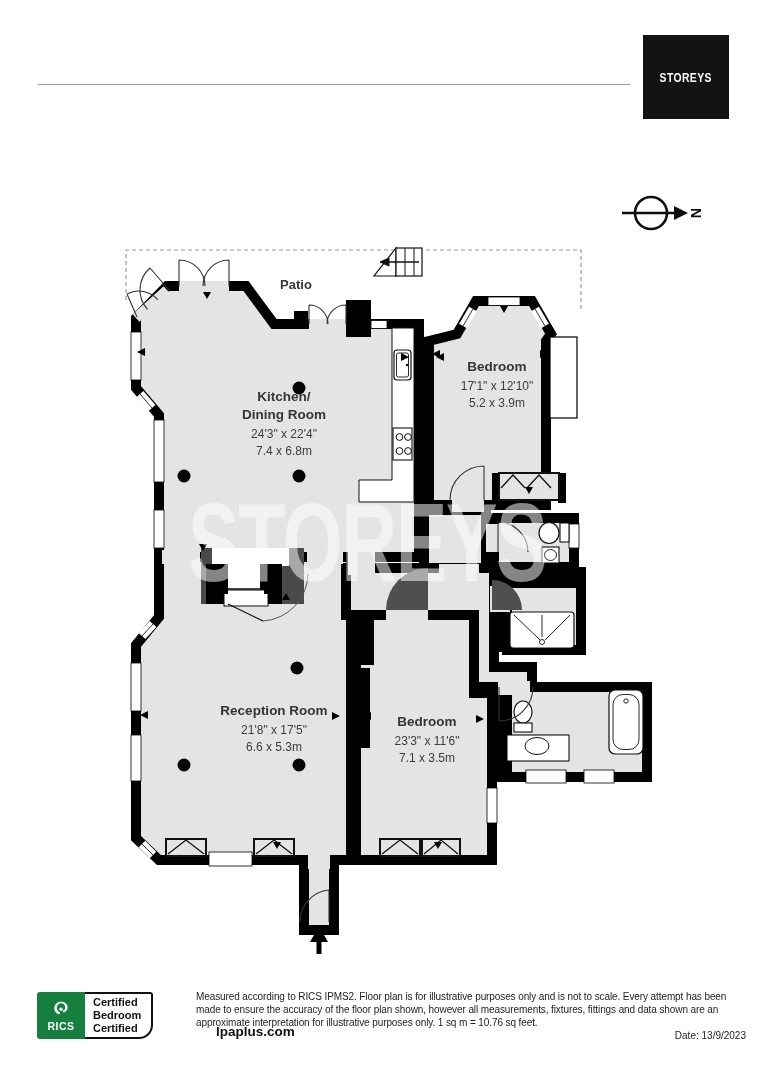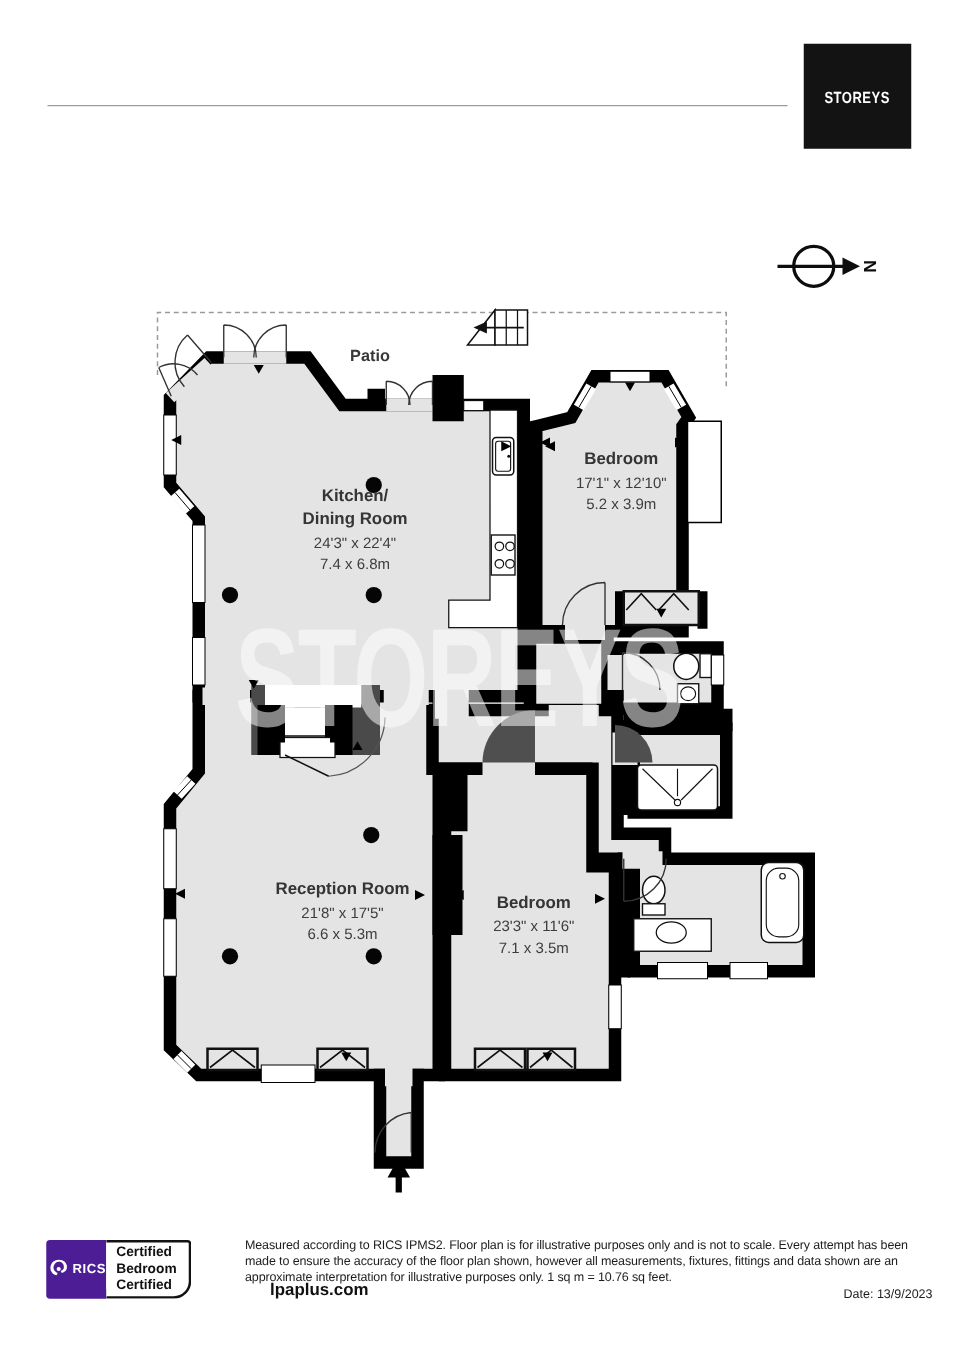--- a/index.html
+++ b/index.html
@@ -20,21 +20,21 @@
   .watermark{position:absolute;left:64px;top:240px;z-index:2;font-size:112px;font-weight:700;color:rgba(255,255,255,0.52);letter-spacing:-2px;transform:scaleX(.69);transform-origin:left center;pointer-events:none;white-space:nowrap;}
 
   svg text{font-family:"Liberation Sans",sans-serif;}
   .room-name{font-size:13.5px;font-weight:700;fill:#353535;}
   .room-dim{font-size:12px;fill:#3d3d3d;}
   .patio-label{font-size:13px;font-weight:700;fill:#383838;}
 
   
   .floor-label{position:absolute;left:0;right:0;top:957px;text-align:center;font-size:19px;font-weight:700;color:#111;}
   .badge{position:absolute;left:37px;top:992px;display:flex;height:47px;}
-  .badge-black{width:48px;height:47px;background:#4c1d95;border-radius:3px 0 0 3px;display:flex;flex-direction:row;align-items:center;justify-content:center;gap:1px;}
+  .badge-black{width:48px;height:47px;background:#15803d;border-radius:3px 0 0 3px;display:flex;flex-direction:column;align-items:center;justify-content:center;gap:1px;}
   .badge-black .org{color:#fff;font-size:10.5px;font-weight:700;letter-spacing:.5px;line-height:1;}
   .badge-white{border:2.2px solid #121212;border-left:none;border-radius:0 3px 14px 0;padding:3px 10px 3px 8px;display:flex;flex-direction:column;justify-content:center;background:#fff;}
   .badge-white span{font-size:11px;font-weight:700;color:#121212;line-height:1.18;}
   .disclaimer{position:absolute;left:196px;top:990px;width:552px;font-size:10px;line-height:1.3;color:#1d1d1d;letter-spacing:-.1px;}
   .website{position:absolute;left:196px;top:1024px;font-size:13.5px;font-weight:700;color:#111;margin-left:20px;}
   .date{position:absolute;left:580px;top:1030px;width:166px;text-align:right;font-size:10px;color:#1d1d1d;}
 </style>
 </head>
 <body>
 

